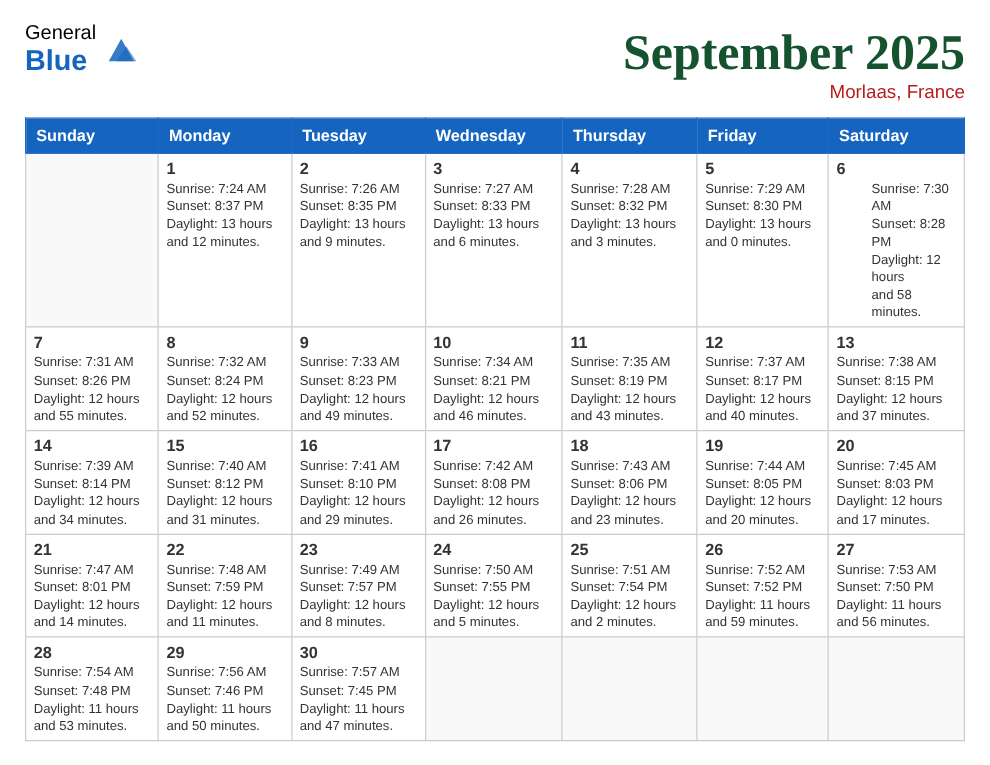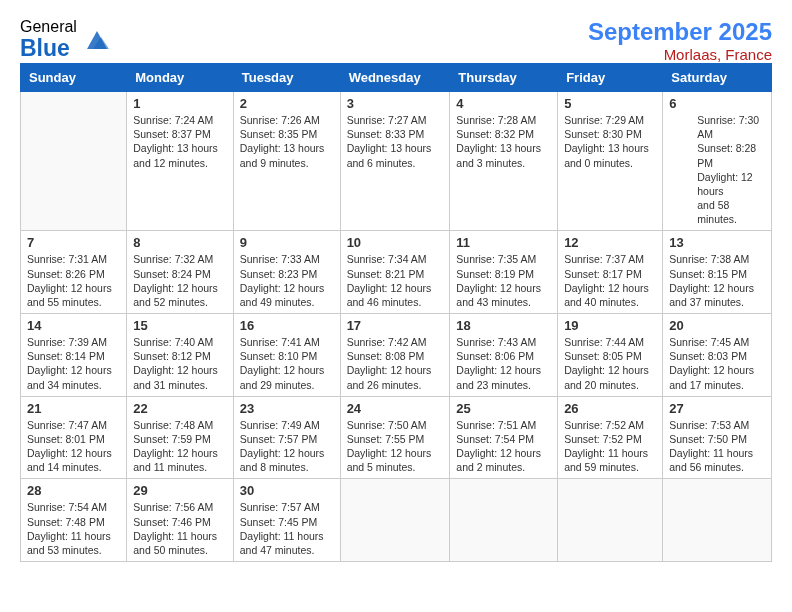--- a/index.html
+++ b/index.html
@@ -13,21 +13,21 @@
     .page {
       width: 792px;
       min-height: 612px;
       background: #fff;
       padding: 18px 20px 10px 20px;
     }
     .header {
       display: flex;
       justify-content: space-between;
       align-items: flex-start;
-      margin-bottom: 0;
+      margin-bottom: 12px;
     }
     .logo {
       display: flex;
       align-items: center;
       gap: 2px;
     }
     .logo-text {
       display: flex;
       flex-direction: column;
       line-height: 1.1;
@@ -39,23 +39,24 @@
     }
     .logo-icon {
       width: 28px;
       height: 28px;
       margin-left: 4px;
     }
     .title-block {
       text-align: right;
     }
     .month-title {
-      font-size: 24px;
+      font-size: 40px;
       font-weight: bold;
-      color: #3b82f6;
+      color: #14532d;
+      font-family: Liberation Serif, serif;
     }
     .location {
       font-size: 15px;
       color: #b91c1c;
     }
     .calendar {
       width: 100%;
       border-collapse: collapse;
       font-size: 11px;
       padding-left: 48px;

